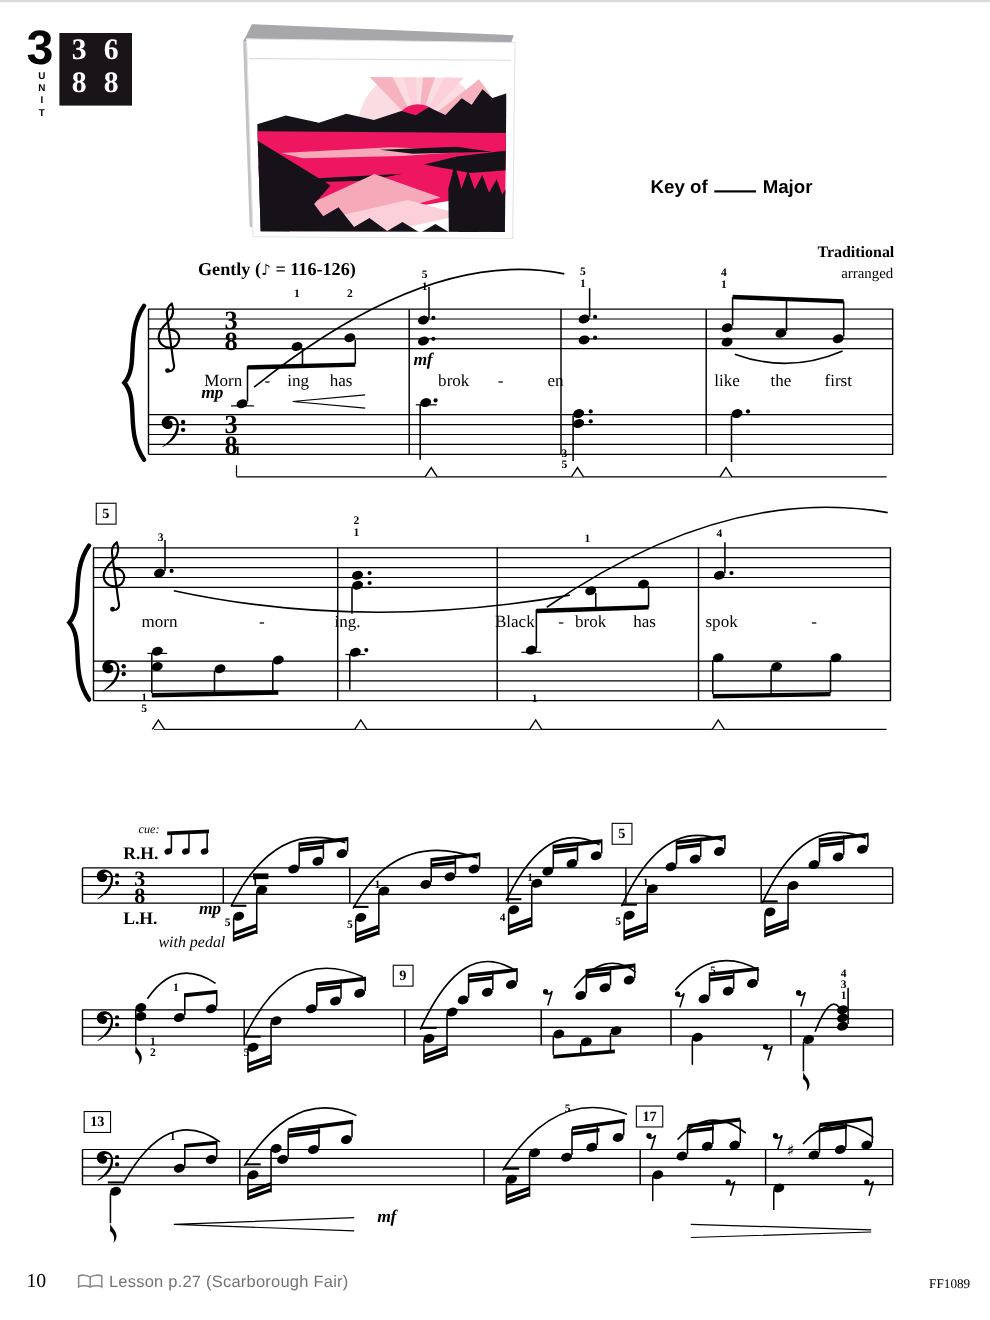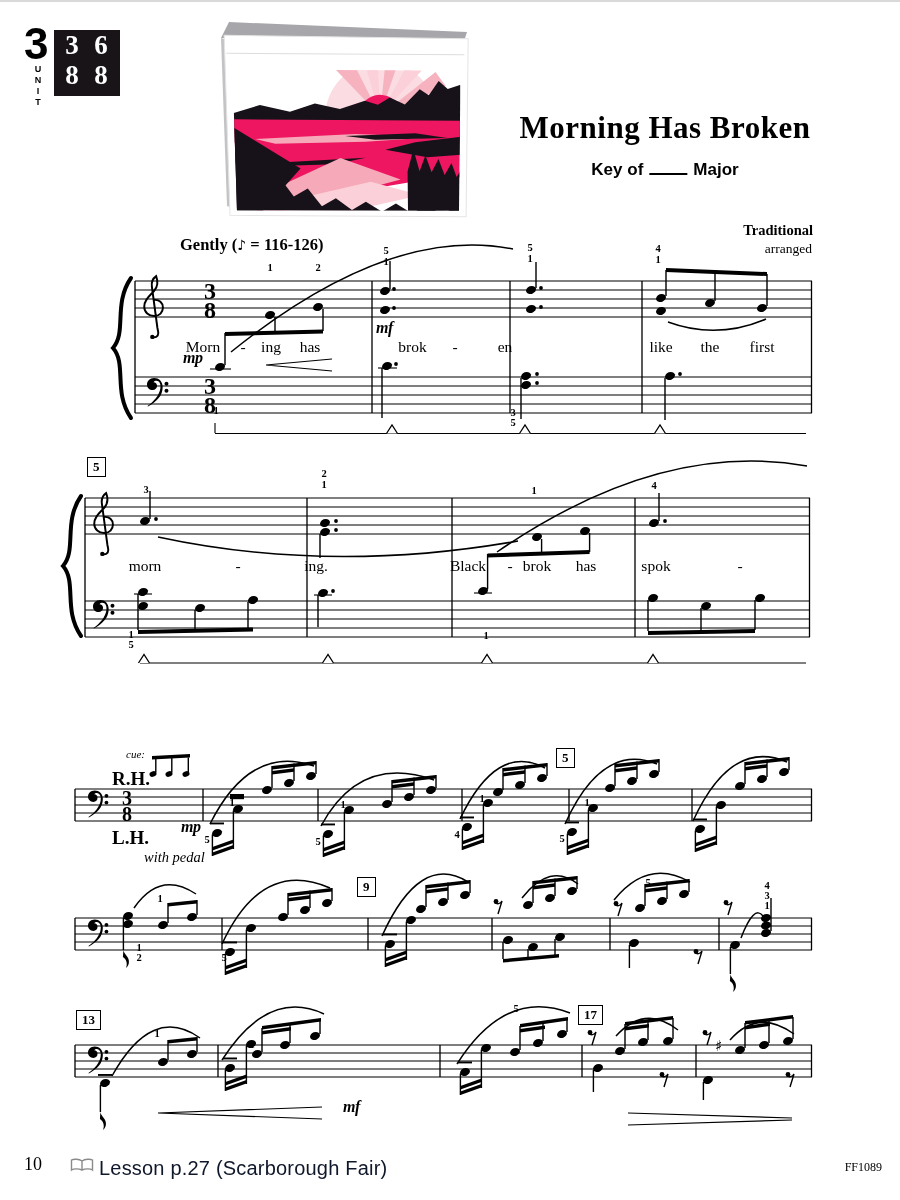--- a/index.html
+++ b/index.html
@@ -13,29 +13,29 @@
   .credit1{font-size:14.5px;font-weight:bold;}
   .credit2{font-size:13.5px;}
   .tempo{font-size:16.5px;font-weight:bold;}
   .tempo .mus{font-family:"DejaVu Sans",sans-serif;font-weight:bold;font-size:14px;}
   .lyr{font-size:15.5px;}
   .fg{font-size:10.5px;font-weight:bold;line-height:10px;}
   .dyn{font-style:italic;font-weight:bold;font-size:16px;letter-spacing:-0.5px;}
   .mbox{border:1.3px solid #000;font-size:13px;font-weight:bold;padding:0 5px;line-height:18px;background:#fff;}
   .duethead{font-size:15.5px;font-weight:bold;}
   .duethead .it{font-style:italic;}
-  .lbl{font-size:19px;font-weight:bold;}
+  .lbl{font-size:16px;font-weight:bold;}
   .cue{font-size:11px;font-style:italic;}
   .wped{font-size:14.5px;font-style:italic;}
   .unit-num{font-family:"Liberation Sans","DejaVu Sans",sans-serif;font-weight:bold;font-size:44px;line-height:40px;}
   .unit-label{font-family:"Liberation Sans","DejaVu Sans",sans-serif;font-weight:bold;font-size:9px;letter-spacing:1px;writing-mode:vertical-rl;text-orientation:upright;}
   .sigbox{background:#181418;width:66px;height:66px;}
   .sig{color:#fff;font-weight:bold;font-size:27px;line-height:24px;text-align:center;width:26px;}
   .foot-pg{font-size:18px;}
-  .foot-lesson{font-family:"Liberation Sans","DejaVu Sans",sans-serif;font-size:20px;color:#0f172a;letter-spacing:0.2px;}
+  .foot-lesson{font-family:"Liberation Sans","DejaVu Sans",sans-serif;font-size:15px;color:#737373;letter-spacing:0.2px;}
   .foot-cat{font-size:12px;}
   svg .sl{stroke:#000;stroke-width:1.1;}
   svg .bl{stroke:#000;stroke-width:1.3;}
   svg .st{stroke:#000;stroke-width:1.4;fill:none;}
   svg .sr{stroke:#000;stroke-width:1.5;fill:none;}
   svg .hp{stroke:#000;stroke-width:1.1;fill:none;}
   svg .ts{font-family:"Liberation Serif",serif;font-weight:bold;font-size:24px;text-anchor:middle;}
   svg .ts2{font-family:"Liberation Serif",serif;font-weight:bold;font-size:20px;text-anchor:middle;}
   svg .shp{font-family:"DejaVu Sans",sans-serif;font-size:15px;}
 </style>
@@ -79,21 +79,20 @@
         <polygon points="246,128 200,133 170,140 212,148 246,146" fill="#171219"></polygon>
         <polygon points="18,196 125,148 185,170 60,202" fill="#f6a9b8"></polygon>
         <polygon points="18,202 155,172 205,186 100,208" fill="#fbd0d8"></polygon>
         <polygon points="18,116 85,158 45,202 18,202" fill="#171219"></polygon>
         <polygon points="18,138 38,150 48,172 62,164 78,186 92,178 106,196 120,188 136,200 150,192 166,202 180,194 196,204 210,196 226,205 240,198 246,204 246,210 18,210" fill="#171219"></polygon>
         <polygon points="192,162 198,140 204,162 210,146 216,163 223,150 229,166 236,154 241,168 246,160 246,208 192,208" fill="#171219"></polygon>
       </g>
     </g>
   </svg>
 
-  <div class="abs ctr title" style="left:665px;top:108px;">Morning Has Broken</div>
   <div class="abs ctr keyline" style="left:665px;top:158px;"><span>Key of</span><span class="blank"></span><span>Major</span></div>
   <div class="abs credit1" style="right:87px;top:220px;">Traditional</div>
   <div class="abs credit2" style="right:88px;top:239px;">arranged</div>
   <div class="abs tempo" style="left:180px;top:233px;"><span>Gently (</span><span class="mus">♪</span><span> = 116-126)</span></div>
 
   <svg class="abs" style="left:0;top:0;" width="900" height="1200">
     <defs>
       <g id="nh">
           <ellipse rx="5.1" ry="3.9" transform="rotate(-20)"></ellipse>
         </g>

